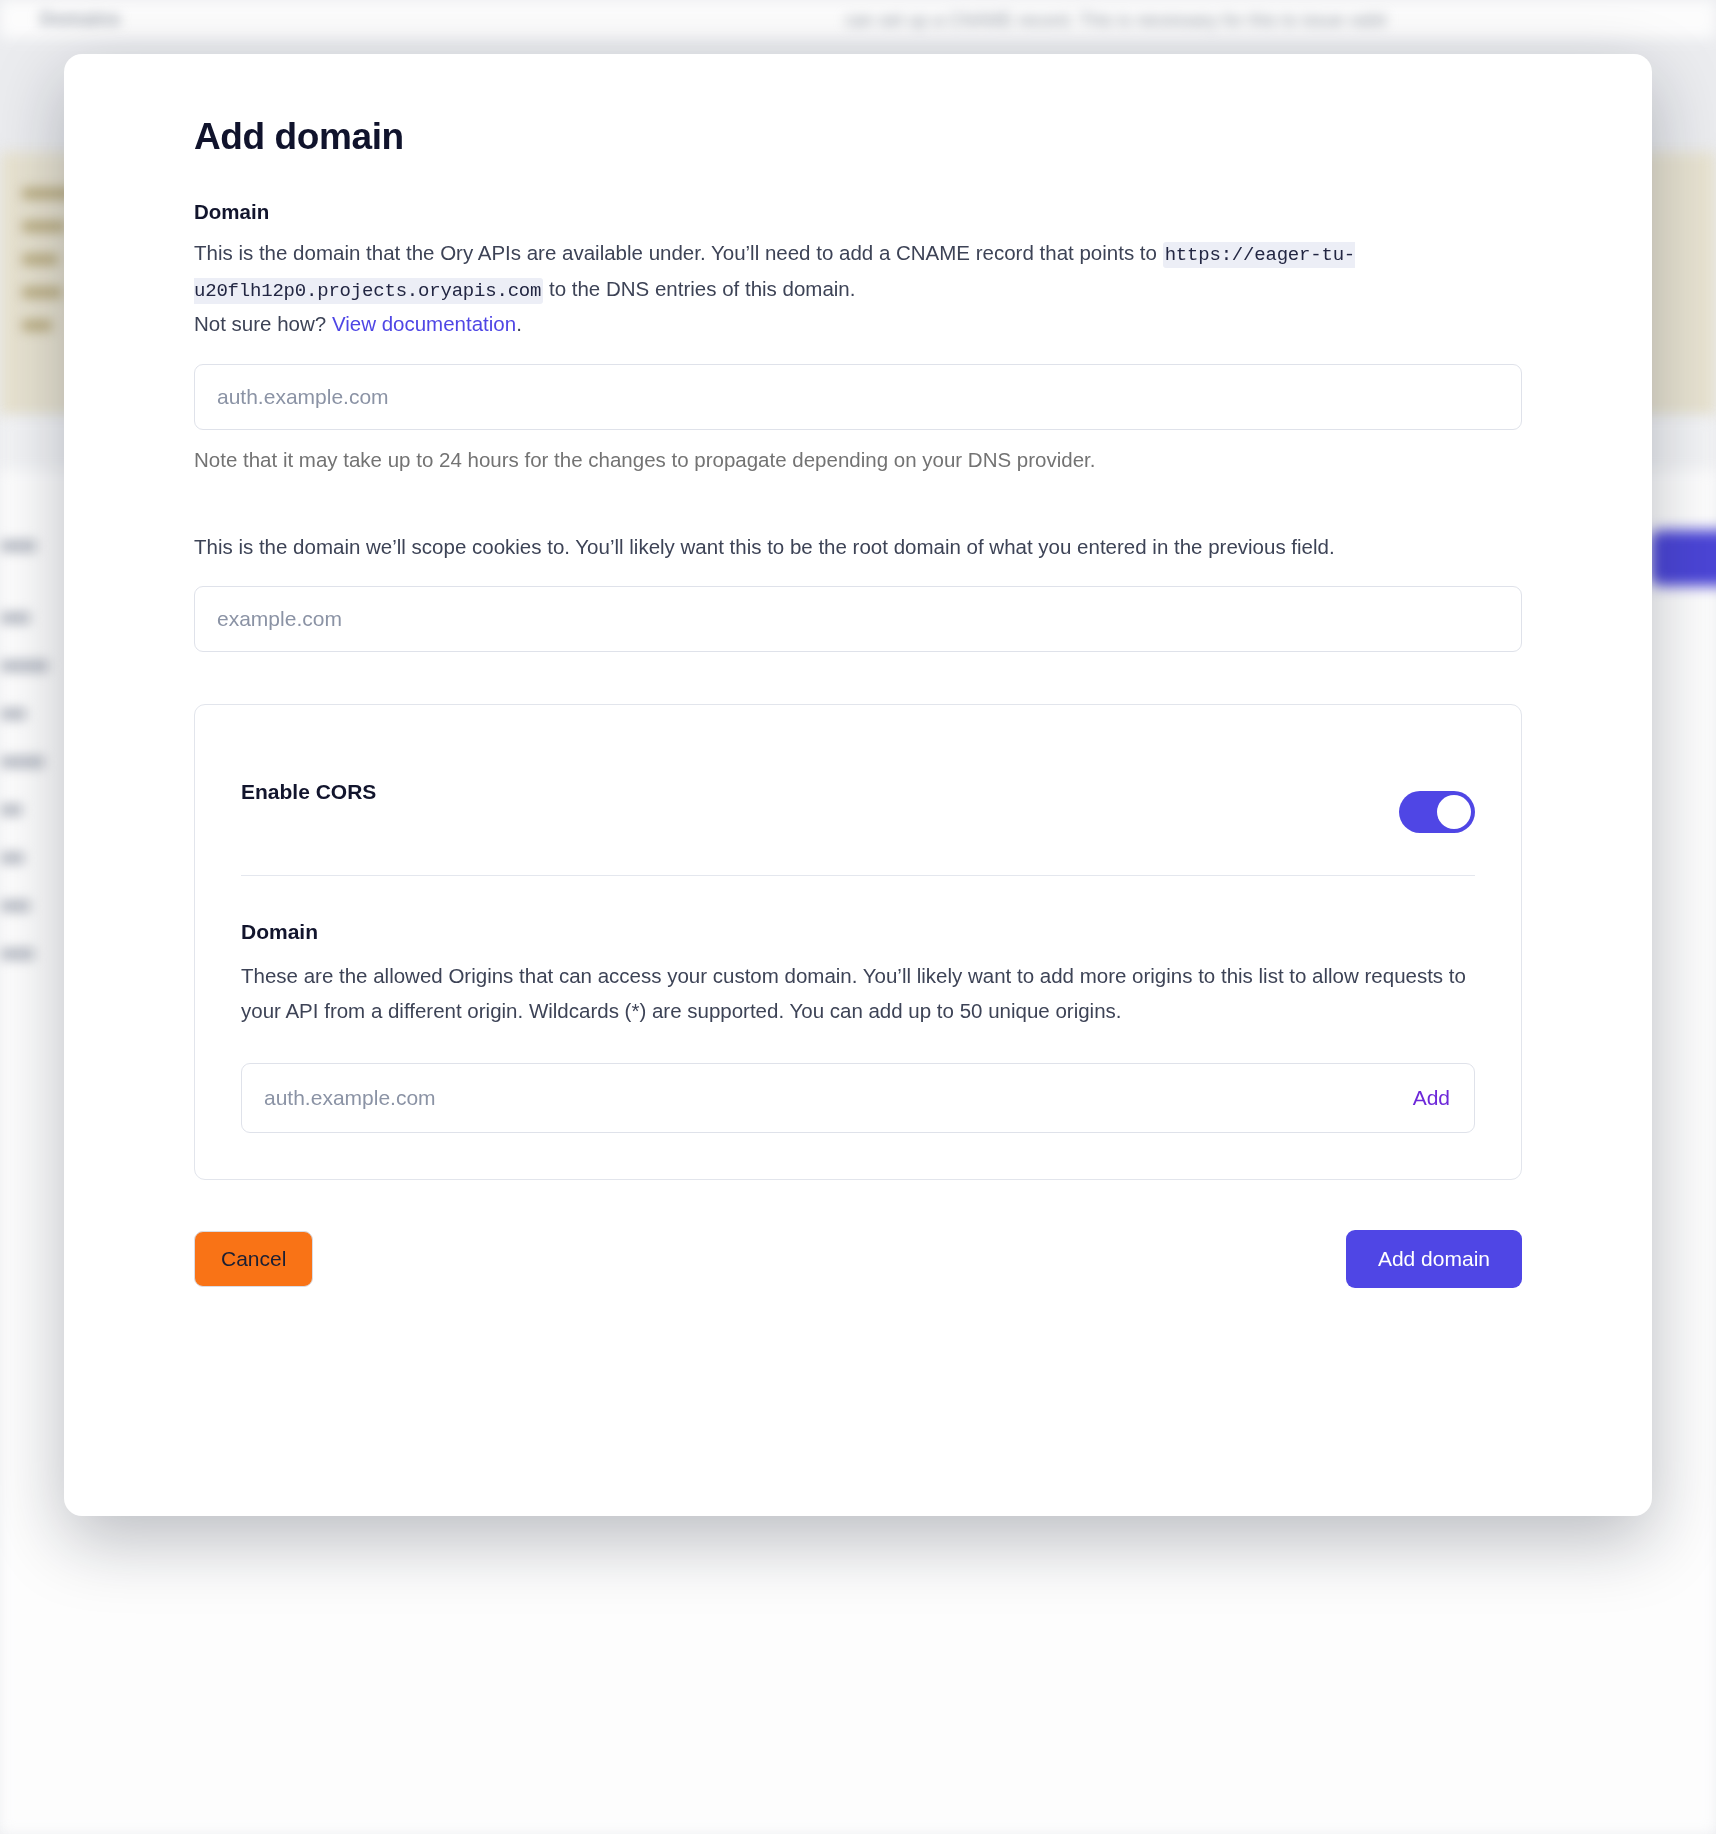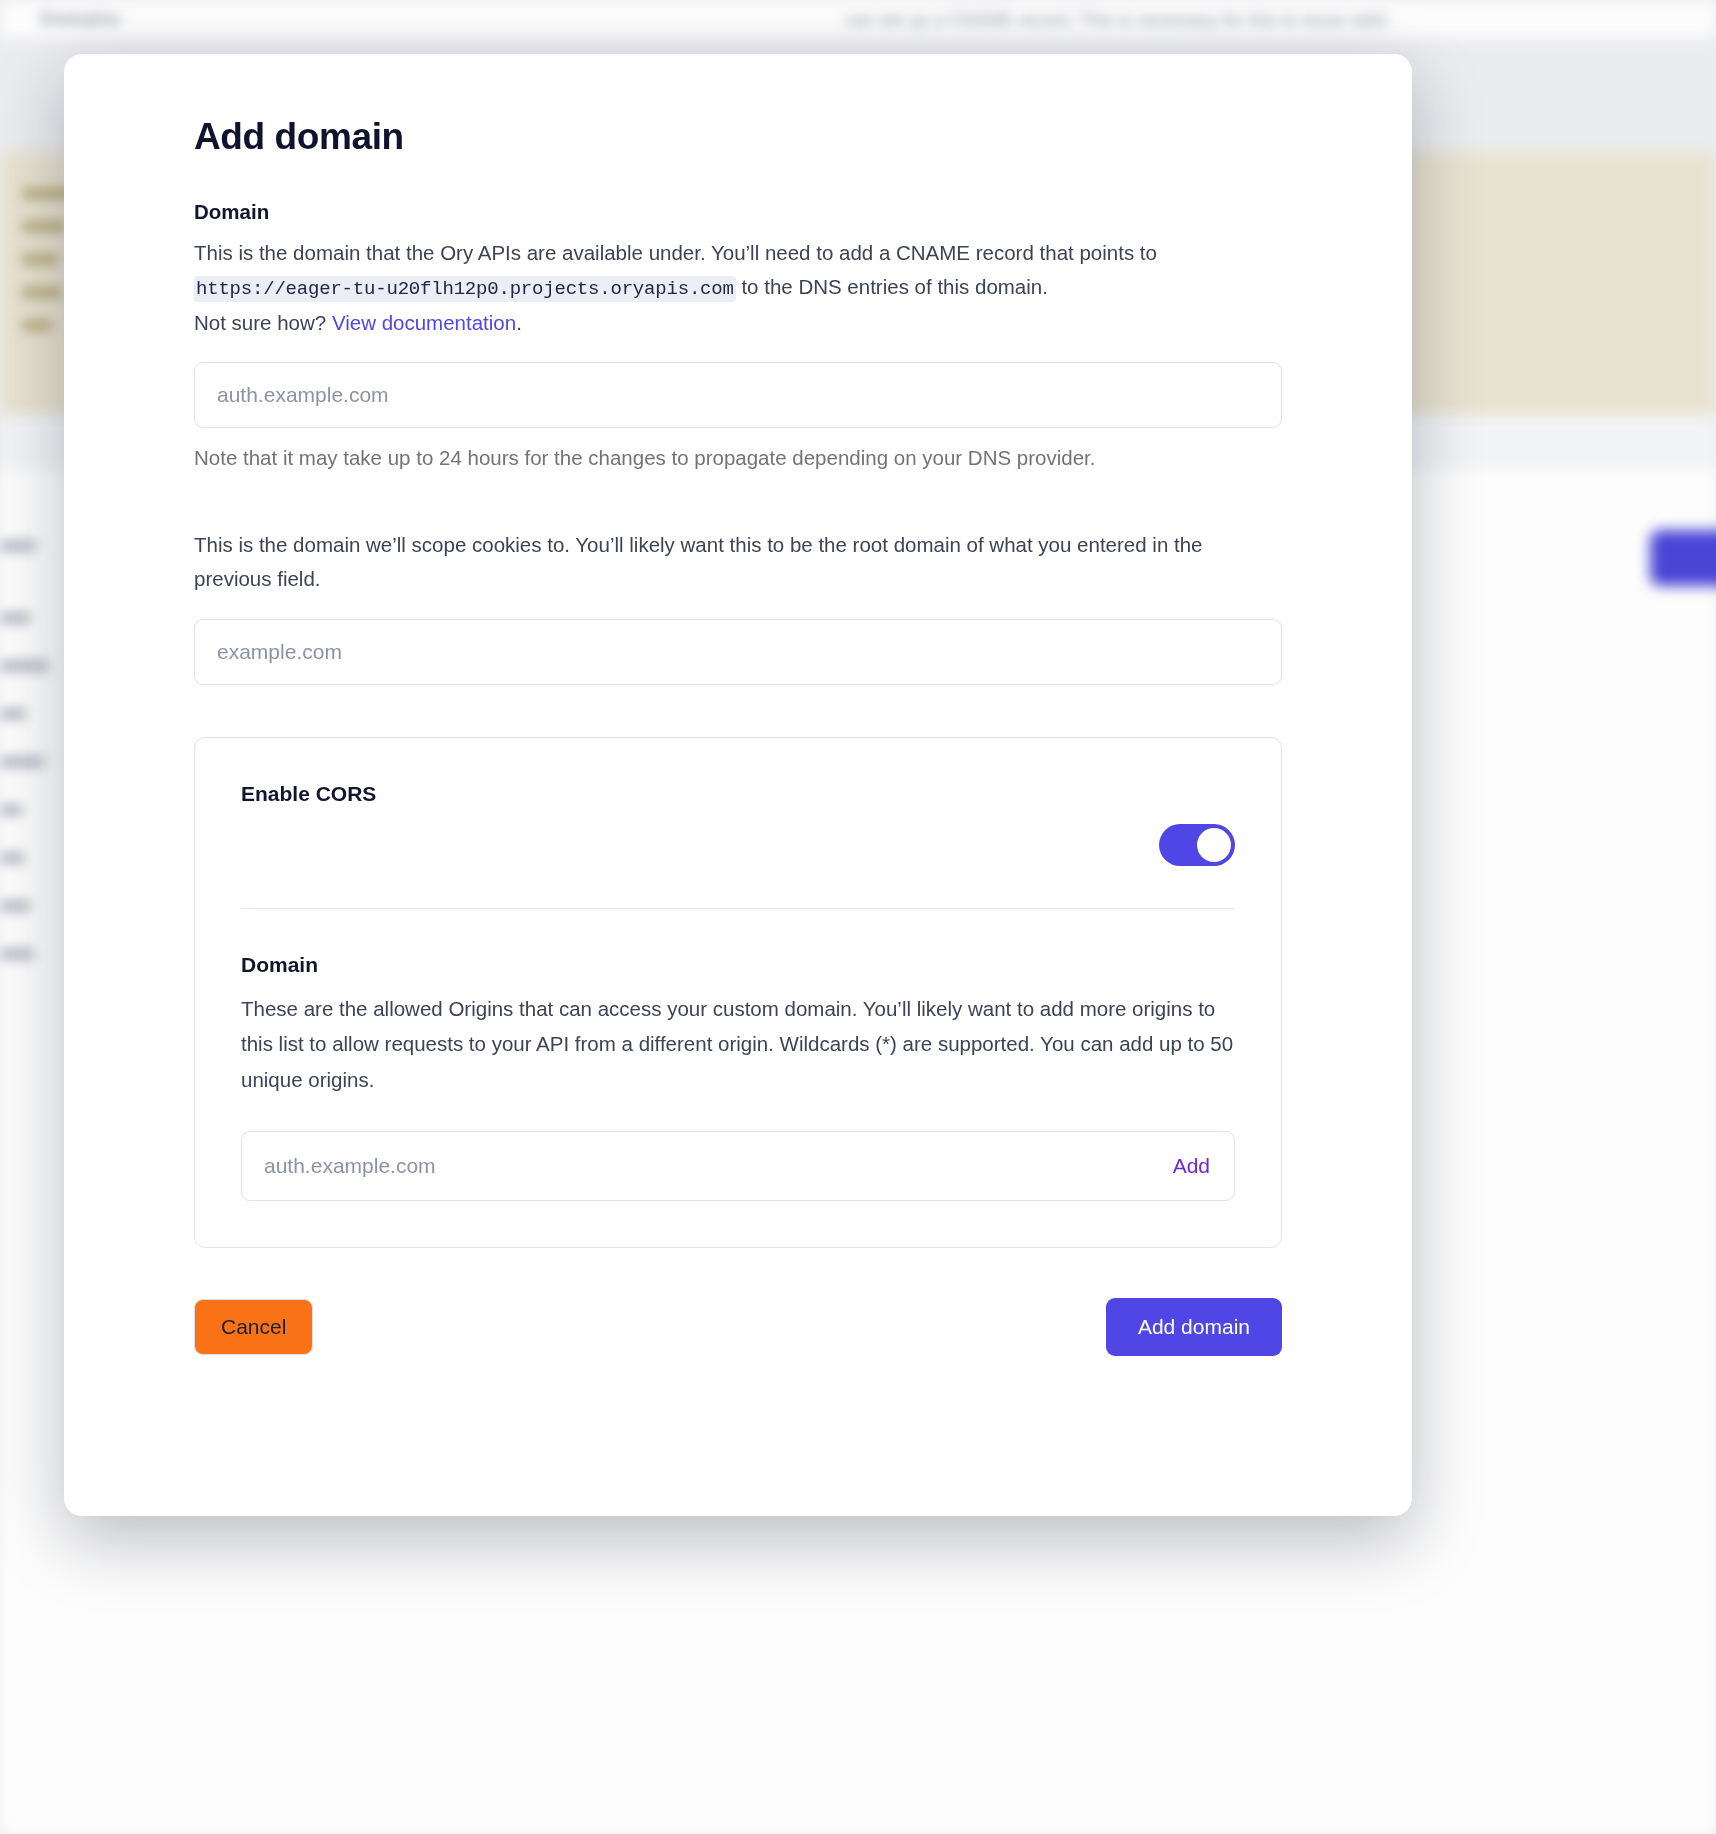--- a/index.html
+++ b/index.html
@@ -54,21 +54,21 @@
   .bg-left-lines div { height: 12px; background: #b9bdc6; margin-bottom: 36px; border-radius: 3px; }
   .bg-purple-btn {
     position: absolute; top: 530px; left: 1650px; width: 120px; height: 56px;
     background: #4b45d6; border-radius: 10px; filter: blur(7px);
   }
 
   
   #modal {
     position: absolute;
     left: 64px; top: 54px;
-    width: 1348px; height: 1462px;
+    width: 1588px; height: 1462px;
     background: #ffffff;
     border-radius: 18px;
     box-shadow: 0 24px 70px rgba(15,20,40,.28);
     padding: 0 130px;
   }
   .modal-inner { padding-top: 62px; }
 
   h1.modal-title {
     margin: 0 0 42px 0;
     font-size: 37px;
@@ -129,21 +129,21 @@
     border-radius: 11px;
     padding: 44px 46px 46px 46px;
   }
   .cors-row {
     display: flex;
     align-items: flex-start;
     gap: 30px;
   }
   .cors-texts { flex: 1; }
   .cors-title {
-    font-size: 21px; font-weight: 700; color: #12152d; margin-bottom: 14px;
+    font-size: 21px; font-weight: 700; color: #12152d; margin-bottom: 14px; margin-top: 31px;
   }
   .cors-desc {
     font-size: 20.5px; line-height: 1.73; color: #3d4356; max-width: 1060px; margin: 0;
   }
   .toggle {
     width: 76px; height: 42px;
     border-radius: 21px;
     background: #4f46e5;
     position: relative;
     flex: 0 0 auto;

